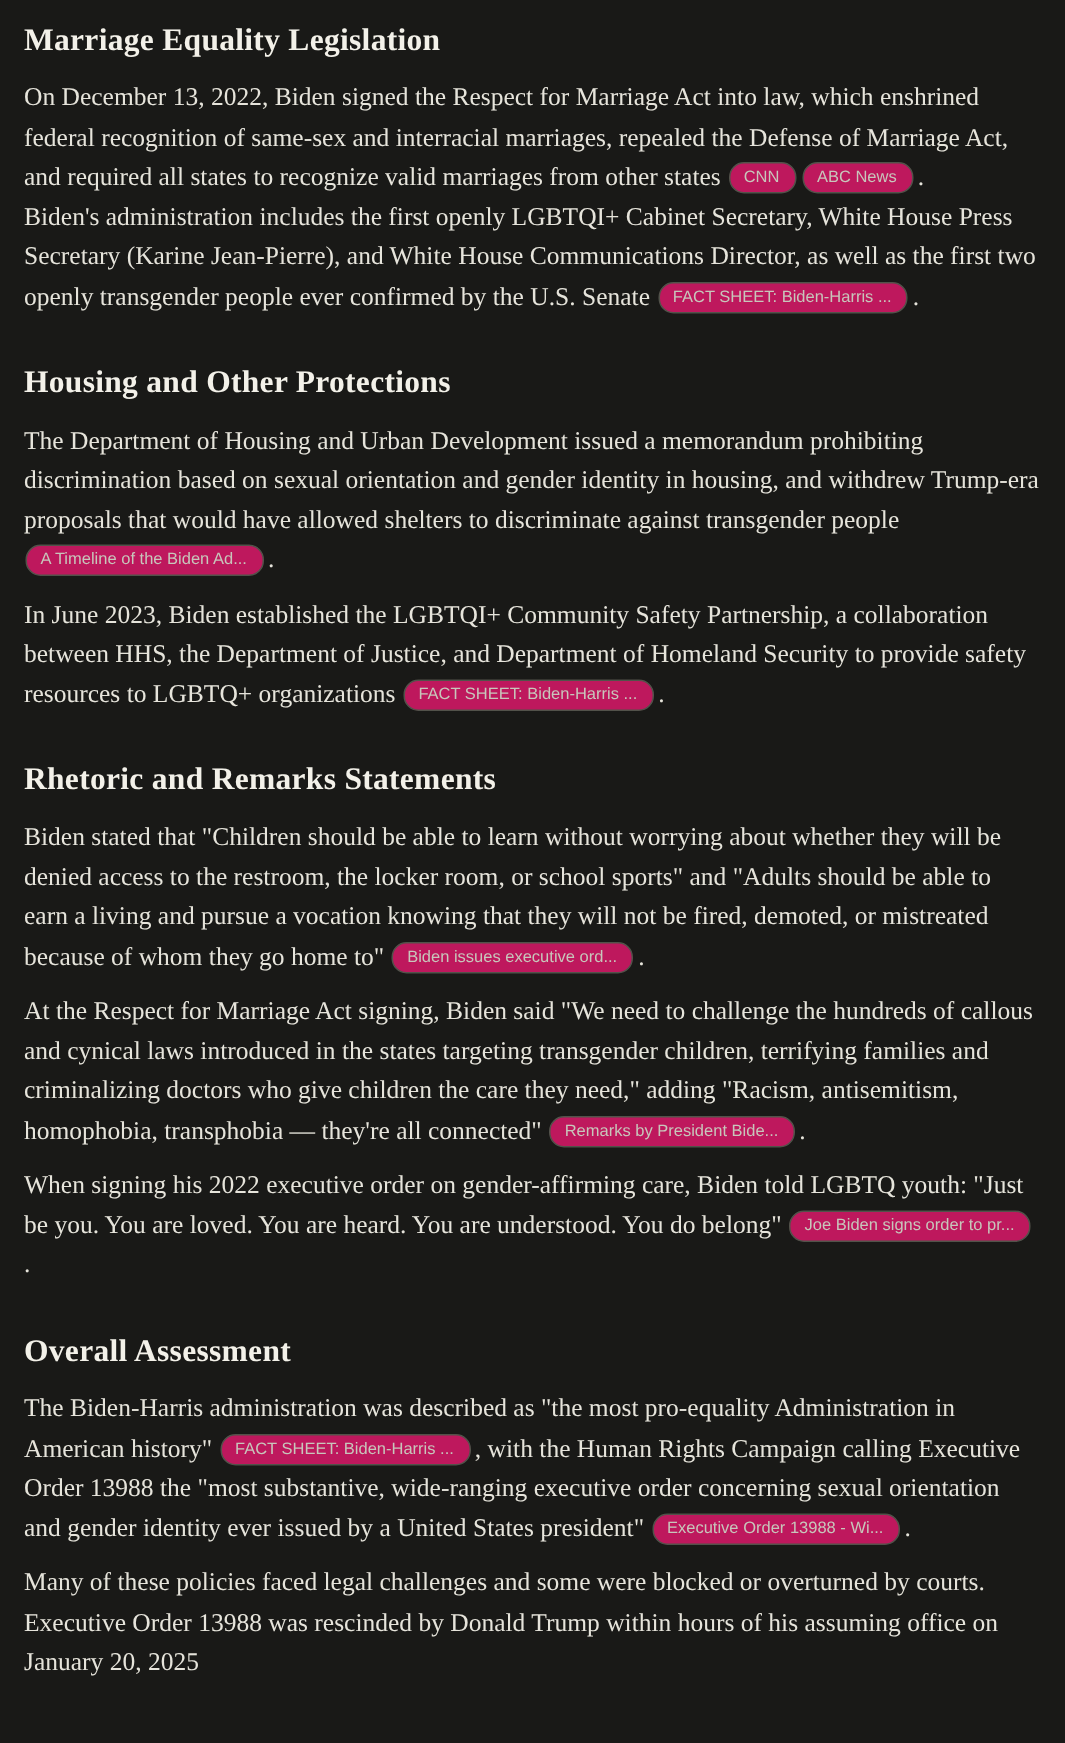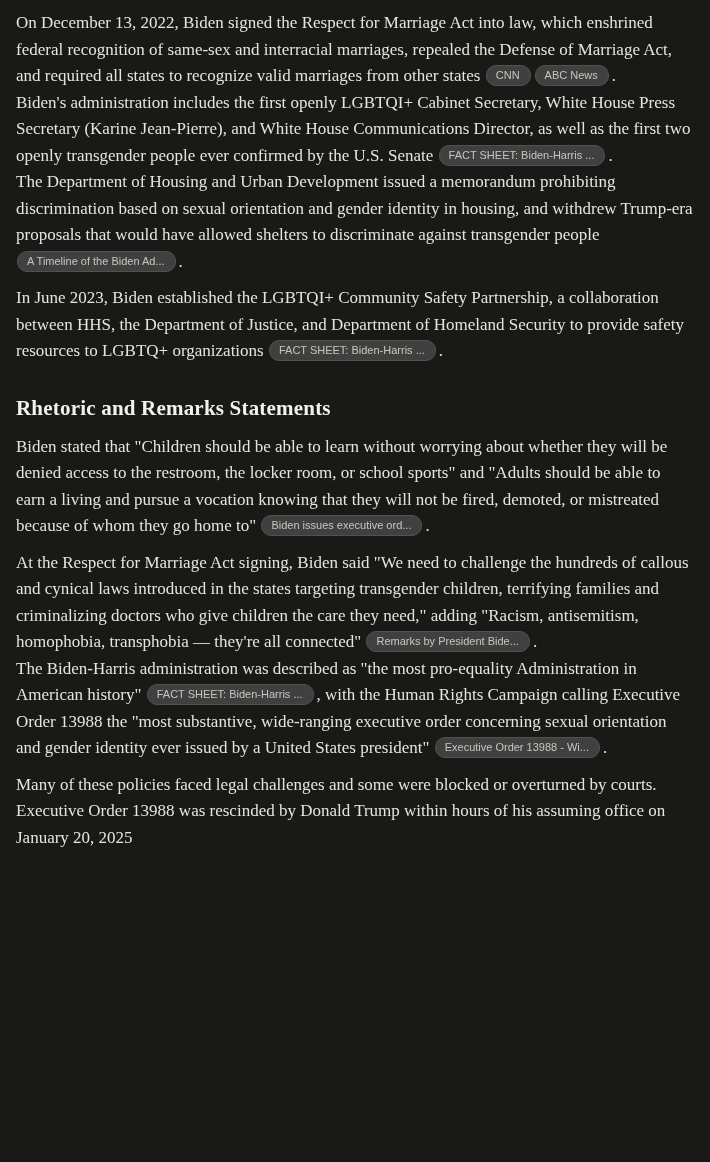--- a/index.html
+++ b/index.html
@@ -31,46 +31,50 @@
     color: #e6e4db;
   }
   section.section p.para:last-child { margin-bottom: 0; }
 
   .citation-pill {
     display: inline-block;
     font-family: "Liberation Sans", sans-serif;
     font-size: 11px;
     line-height: 14px;
     color: #c8c6bb;
-    background: #404040;
+    background: #be185d;
     border: 1px solid #52524a;
     border-radius: 10px;
     padding: 2px 10px 3px 9px;
     margin: 0 3px 0 1px;
     vertical-align: 2px;
     white-space: nowrap;
     cursor: pointer;
   }
 </style>
 </head>
 <body>
 
 <main class="report">
     <section class="section">
+      <h2 class="heading">Marriage Equality Legislation</h2>
       <p class="para"><span class="body-text">On December 13, 2022, Biden signed the Respect for Marriage Act into law, which enshrined federal recognition of same-sex and interracial marriages, repealed the Defense of Marriage Act, and required all states to recognize valid marriages from other states </span><span class="citation-pill">CNN</span><span class="citation-pill">ABC News</span><span class="body-text">.</span></p>
     </section>
     <section class="section">
       <p class="para"><span class="body-text">Biden's administration includes the first openly LGBTQI+ Cabinet Secretary, White House Press Secretary (Karine Jean-Pierre), and White House Communications Director, as well as the first two openly transgender people ever confirmed by the U.S. Senate </span><span class="citation-pill">FACT SHEET: Biden-Harris ...</span><span class="body-text">.</span></p>
     </section>
     <section class="section">
+      <h2 class="heading">Housing and Other Protections</h2>
       <p class="para"><span class="body-text">The Department of Housing and Urban Development issued a memorandum prohibiting discrimination based on sexual orientation and gender identity in housing, and withdrew Trump-era proposals that would have allowed shelters to discriminate against transgender people </span><span class="citation-pill">A Timeline of the Biden Ad...</span><span class="body-text">.</span></p>
       <p class="para"><span class="body-text">In June 2023, Biden established the LGBTQI+ Community Safety Partnership, a collaboration between HHS, the Department of Justice, and Department of Homeland Security to provide safety resources to LGBTQ+ organizations </span><span class="citation-pill">FACT SHEET: Biden-Harris ...</span><span class="body-text">.</span></p>
     </section>
     <section class="section">
       <h2 class="heading">Rhetoric and Remarks Statements</h2>
       <p class="para"><span class="body-text">Biden stated that "Children should be able to learn without worrying about whether they will be denied access to the restroom, the locker room, or school sports" and "Adults should be able to earn a living and pursue a vocation knowing that they will not be fired, demoted, or mistreated because of whom they go home to" </span><span class="citation-pill">Biden issues executive ord...</span><span class="body-text">.</span></p>
       <p class="para"><span class="body-text">At the Respect for Marriage Act signing, Biden said "We need to challenge the hundreds of callous and cynical laws introduced in the states targeting transgender children, terrifying families and criminalizing doctors who give children the care they need," adding "Racism, antisemitism, homophobia, transphobia — they're all connected" </span><span class="citation-pill">Remarks by President Bide...</span><span class="body-text">.</span></p>
+      <p class="para"><span class="body-text">When signing his 2022 executive order on gender-affirming care, Biden told LGBTQ youth: "Just be you. You are loved. You are heard. You are understood. You do belong" </span><span class="citation-pill">Joe Biden signs order to pr...</span><span class="body-text">.</span></p>
     </section>
     <section class="section">
+      <h2 class="heading">Overall Assessment</h2>
       <p class="para"><span class="body-text">The Biden-Harris administration was described as "the most pro-equality Administration in American history" </span><span class="citation-pill">FACT SHEET: Biden-Harris ...</span><span class="body-text">, with the Human Rights Campaign calling Executive Order 13988 the "most substantive, wide-ranging executive order concerning sexual orientation and gender identity ever issued by a United States president" </span><span class="citation-pill">Executive Order 13988 - Wi...</span><span class="body-text">.</span></p>
       <p class="para"><span class="body-text">Many of these policies faced legal challenges and some were blocked or overturned by courts. Executive Order 13988 was rescinded by Donald Trump within hours of his assuming office on January 20, 2025 </span></p>
     </section>
   </main>
 
 </body></html>

